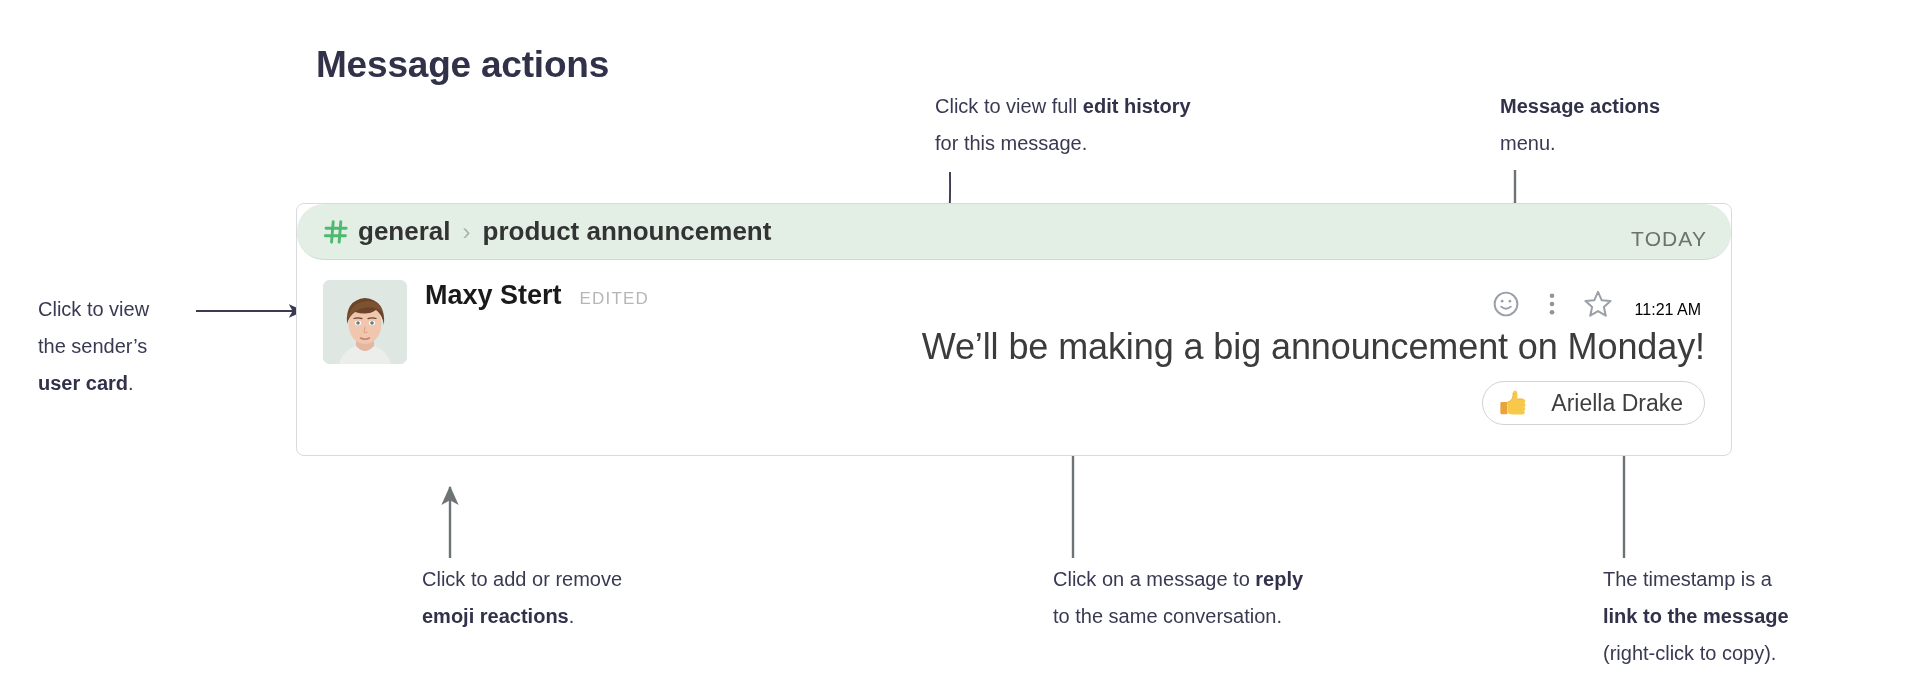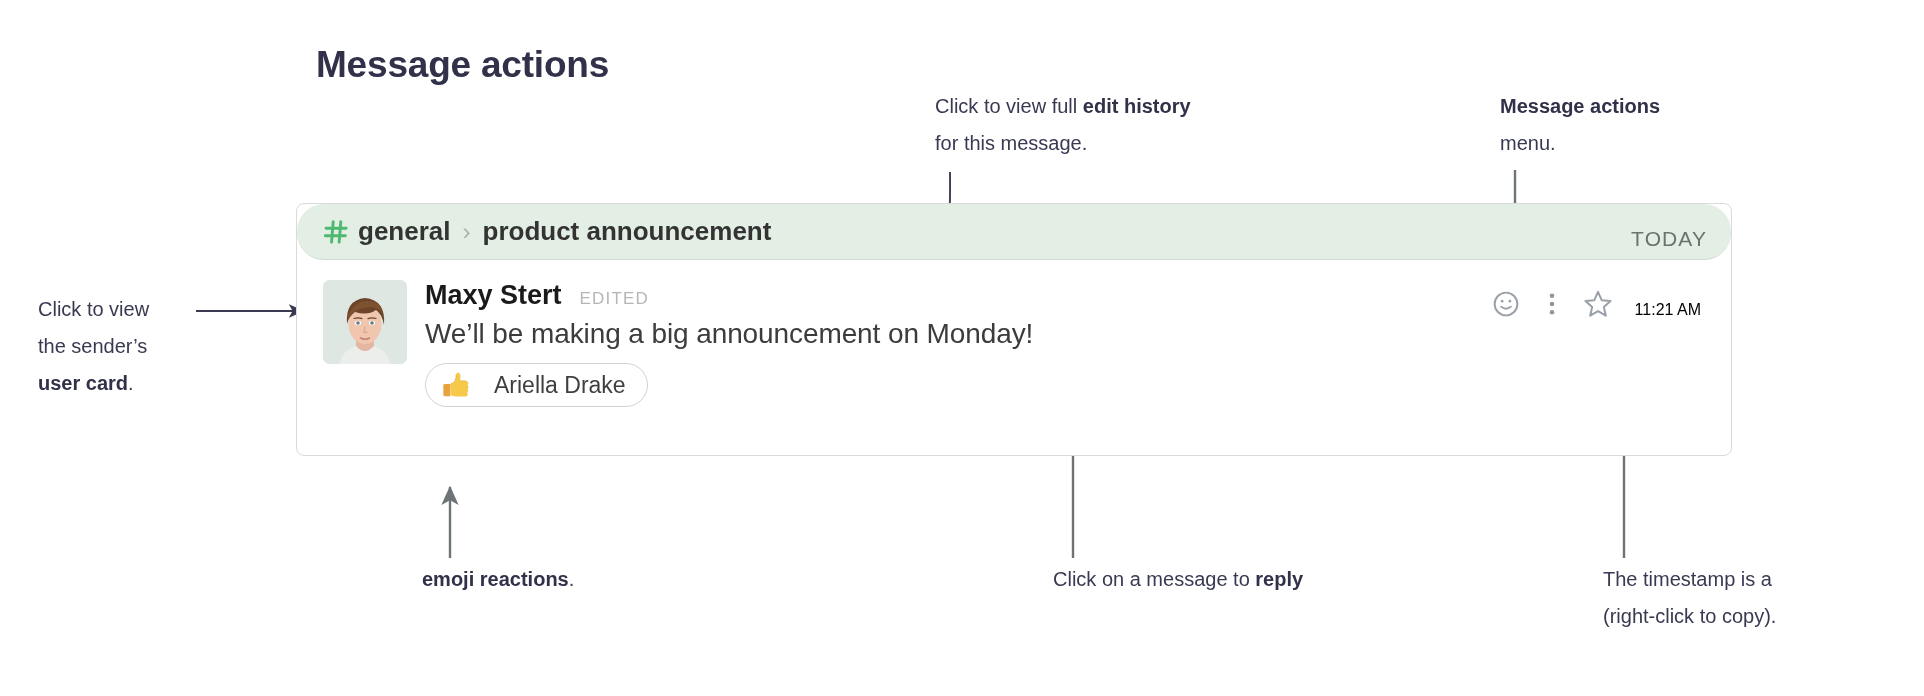--- a/index.html
+++ b/index.html
@@ -122,42 +122,43 @@
     overflow: hidden;
     position: relative;
     background: #dfe6e1;
   }
   .avatar svg { display: block; width: 84px; height: 84px; }
 
   .msg-body {
     margin-left: 18px;
     flex: 1 1 auto;
     min-width: 0;
+    text-align: right;
   }
   .msg-head {
     display: flex;
     align-items: baseline;
     height: 38px;
   }
   .sender-name {
     font-size: 27px;
     font-weight: 700;
     color: #1a1a1a;
     white-space: nowrap;
   }
   .edited-tag {
     margin-left: 18px;
     font-size: 17px;
     letter-spacing: 1.2px;
     color: #b6b6b6;
     white-space: nowrap;
   }
   .msg-text {
-    margin-top: 0;
-    font-size: 28px;
+    margin-top: 8px;
+    font-size: 36px;
     color: #3c3c3c;
     white-space: nowrap;
     letter-spacing: -0.1px;
   }
   .reaction-pill {
     margin-top: 13px;
     display: inline-flex;
     align-items: center;
     gap: 23px;
     height: 44px;
@@ -221,29 +222,32 @@
     <div>menu.</div>
   </div>
 
   <div class="anno anno-user-card">
     <div>Click to view</div>
     <div>the sender’s</div>
     <div><b>user card</b><span>.</span></div>
   </div>
 
   <div class="anno anno-emoji">
+    <div>Click to add or remove</div>
     <div><b>emoji reactions</b><span>.</span></div>
   </div>
 
   <div class="anno anno-reply">
     <div><span>Click on a message to </span><b>reply</b></div>
+    <div>to the same conversation.</div>
   </div>
 
   <div class="anno anno-timestamp">
     <div>The timestamp is a</div>
+    <div><b>link to the message</b></div>
     <div>(right-click to copy).</div>
   </div>
 
   <svg id="arrows" viewBox="0 0 1924 696">
     <defs>
       <marker id="ah" markerWidth="9" markerHeight="9" refX="7.5" refY="4" orient="auto">
         <path d="M0,0.4 L8,4 L0,7.6 L2,4 Z" fill="#3a3b52"></path>
       </marker>
       <marker id="ahg" markerWidth="9" markerHeight="9" refX="7.5" refY="4" orient="auto">
         <path d="M0,0.4 L8,4 L0,7.6 L2,4 Z" fill="#6e7375"></path>

